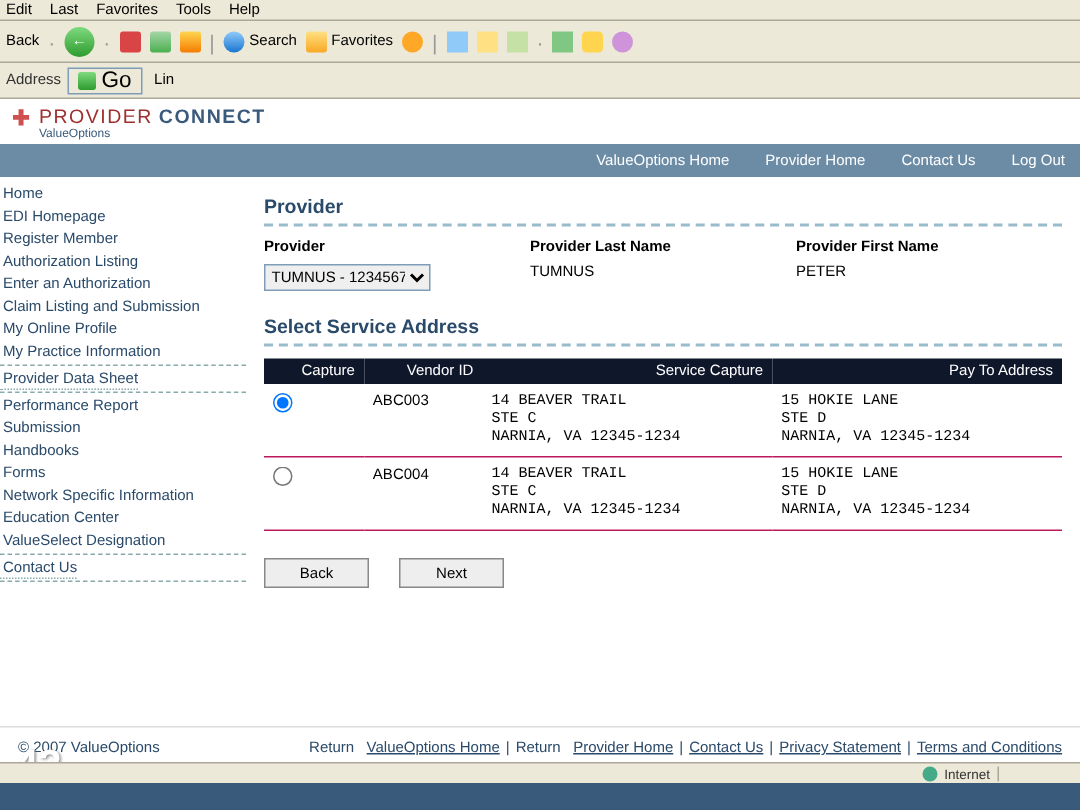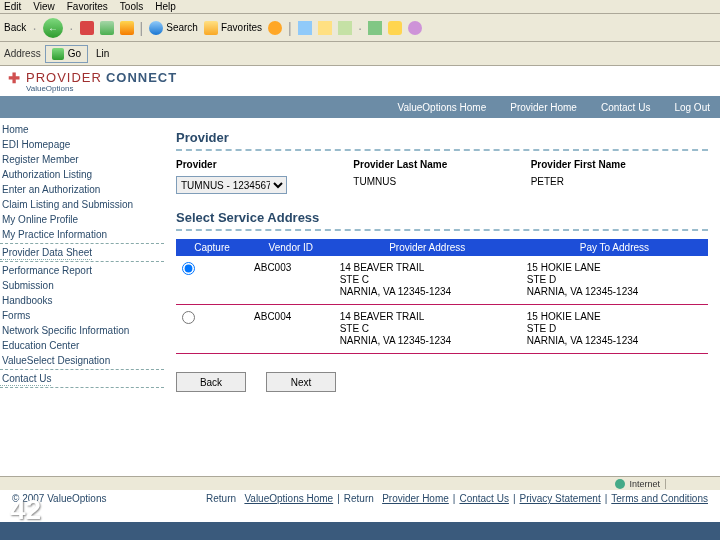--- a/index.html
+++ b/index.html
@@ -17,21 +17,21 @@
 .ie-home { background: linear-gradient(180deg,#ffd54f,#f57c00); border-radius: 2px; }
 .ie-search { background: linear-gradient(180deg,#90caf9,#1976d2); border-radius: 50%; }
 .ie-fav { background: linear-gradient(180deg,#ffe082,#f9a825); border-radius: 2px; }
 .ie-dash { color: #999; font-size: 14px; }
 
 .ie-addr { background: #ece9d8; height: 24px; display: flex; align-items: center; padding: 0 4px; gap: 4px; border-bottom: 1px solid #aca899; }
 .ie-addr-label { font-size: 10px; color: #333; }
 .ie-addr-box { flex: 1; height: 18px; background: #fff; border: 1px solid #7f9db9; display: flex; align-items: center; padding-left: 18px; font-size: 10px; position: relative; }
 .ie-addr-box::before { content: ""; position: absolute; left: 2px; width: 12px; height: 12px; background: #4a8; border-radius: 2px; }
 .ie-dd { width: 14px; height: 16px; border-left: 1px solid #7f9db9; margin-left: auto; display: flex; align-items: center; justify-content: center; font-size: 7px; color: #333; }
-.ie-go { height: 18px; padding: 0 6px; border: 1px solid #7f9db9; background: #ece9d8; font-size: 10px; display: inline-flex; align-items: center; gap: 4px; }
+.ie-go { height: 18px; padding: 0 6px; border: 1px solid #7f9db9; background: #ece9d8; font-size: 15px; display: inline-flex; align-items: center; gap: 4px; }
 .ie-go::before { content: ""; width: 12px; height: 12px; background: linear-gradient(180deg,#7fd97f,#2e9c2e); border-radius: 2px; }
 .ie-lnk { font-size: 10px; padding: 0 4px; }
 
 .logo-row { display: flex; align-items: center; justify-content: space-between; height: 30px; padding: 0 0; }
 .pc-logo { display: flex; align-items: center; gap: 4px; padding-left: 6px; }
 .pc-plus { width: 16px; height: 16px; display: flex; align-items: center; justify-content: center; color: #d05050; font-weight: bold; font-size: 14px; }
 .pc-text1 { color: #a03030; font-size: 13px; letter-spacing: 1px; }
 .pc-text2 { color: #3a5a7c; font-size: 13px; letter-spacing: 1px; font-weight: bold; }
 .pc-sub { font-size: 8px; color: #3a5a7c; margin-left: 26px; margin-top: -2px; }
 
@@ -47,43 +47,43 @@
 .content { flex: 1; padding: 6px 12px 6px 6px; }
 .h1 { color: #2a4a6a; font-size: 13px; font-weight: bold; padding: 6px 0 4px; }
 .dashline { border-bottom: 2px dashed #9bc; margin-bottom: 8px; }
 .prov-row { display: flex; margin-bottom: 4px; font-size: 10px; }
 .prov-col { flex: 1; }
 .lbl { font-weight: bold; color: #000; font-size: 10px; display: block; margin-bottom: 2px; }
 .val { font-size: 10px; }
 select.prov-sel { width: 111px; height: 18px; font-size: 10px; border: 1px solid #7f9db9; }
 
 table.svc { width: 100%; border-collapse: collapse; margin-top: 4px; }
-table.svc th { background: #1d4ed8; color: #fff; font-size: 10px; text-align: center; padding: 3px 6px; font-weight: normal; }
+table.svc th { background: #0f172a; color: #fff; font-size: 10px; text-align: right; padding: 3px 6px; font-weight: normal; }
 table.svc td { font-size: 10px; padding: 6px; vertical-align: top; border-bottom: 1px solid #be185d; }
-table.svc td .ln { display: block; line-height: 12px; }
+table.svc td .ln { display: block; line-height: 12px; font-family: Liberation Mono, monospace; }
 
 .btns { margin-top: 18px; display: flex; gap: 20px; }
 .btns button { width: 70px; height: 20px; font-size: 10px; border: 1px solid #888; background: #eee; }
 
 .footer { display: flex; justify-content: space-between; align-items: center; padding: 8px 12px; font-size: 10px; color: #2a4a6a; border-top: 1px solid #ddd; margin-top: 6px; }
 .footer a { color: #2a4a6a; }
 .ft-right { display: flex; gap: 4px; }
 
 .pagenum { position: absolute; left: 10px; top: 494px; font-size: 28px; color: #fff; font-weight: bold; text-shadow: 1px 1px 2px #888; }
 
 .bottombar { position: absolute; top: 522px; left: 0; width: 720px; height: 18px; background: #3a5a7c; }
-.statusbar { position: absolute; top: 476px; left: 0; width: 720px; height: 14px; background: #ece9d8; border-top: 1px solid #aca899; display: flex; align-items: center; justify-content: flex-end; font-size: 9px; color: #333; padding-right: 60px; gap: 4px; }
+.statusbar { position: absolute; top: 508px; left: 0; width: 720px; height: 14px; background: #ece9d8; border-top: 1px solid #aca899; display: flex; align-items: center; justify-content: flex-end; font-size: 9px; color: #333; padding-right: 60px; gap: 4px; }
 .statusbar::after { content: ""; position: absolute; right: 4px; width: 50px; height: 10px; border-left: 1px solid #aca899; }
 </style>
 </head>
 <body>
 
 <div class="ie-menubar">
   <span>Edit</span>
-  <span>View</span>
+  <span>Last</span>
   <span>Favorites</span>
   <span>Tools</span>
   <span>Help</span>
 </div>
 
 <div class="ie-toolbar">
   <span class="ie-btn">
       <span>Back</span>
     </span>
   <span class="ie-dash">·</span>
@@ -187,21 +187,21 @@
     </div>
 
     <div class="h1" style="margin-top:10px;">Select Service Address</div>
     <div class="dashline"></div>
 
     <table class="svc">
       <thead>
         <tr>
           <th>Capture</th>
           <th>Vendor ID</th>
-          <th>Provider Address</th>
+          <th>Service Capture</th>
           <th>Pay To Address</th>
         </tr>
       </thead>
       <tbody>
         <tr>
           <td><input type="radio" name="cap" checked="" style=""></td>
           <td>ABC003</td>
           <td>
             <span class="ln">14 BEAVER TRAIL</span>
             <span class="ln">STE C</span>

